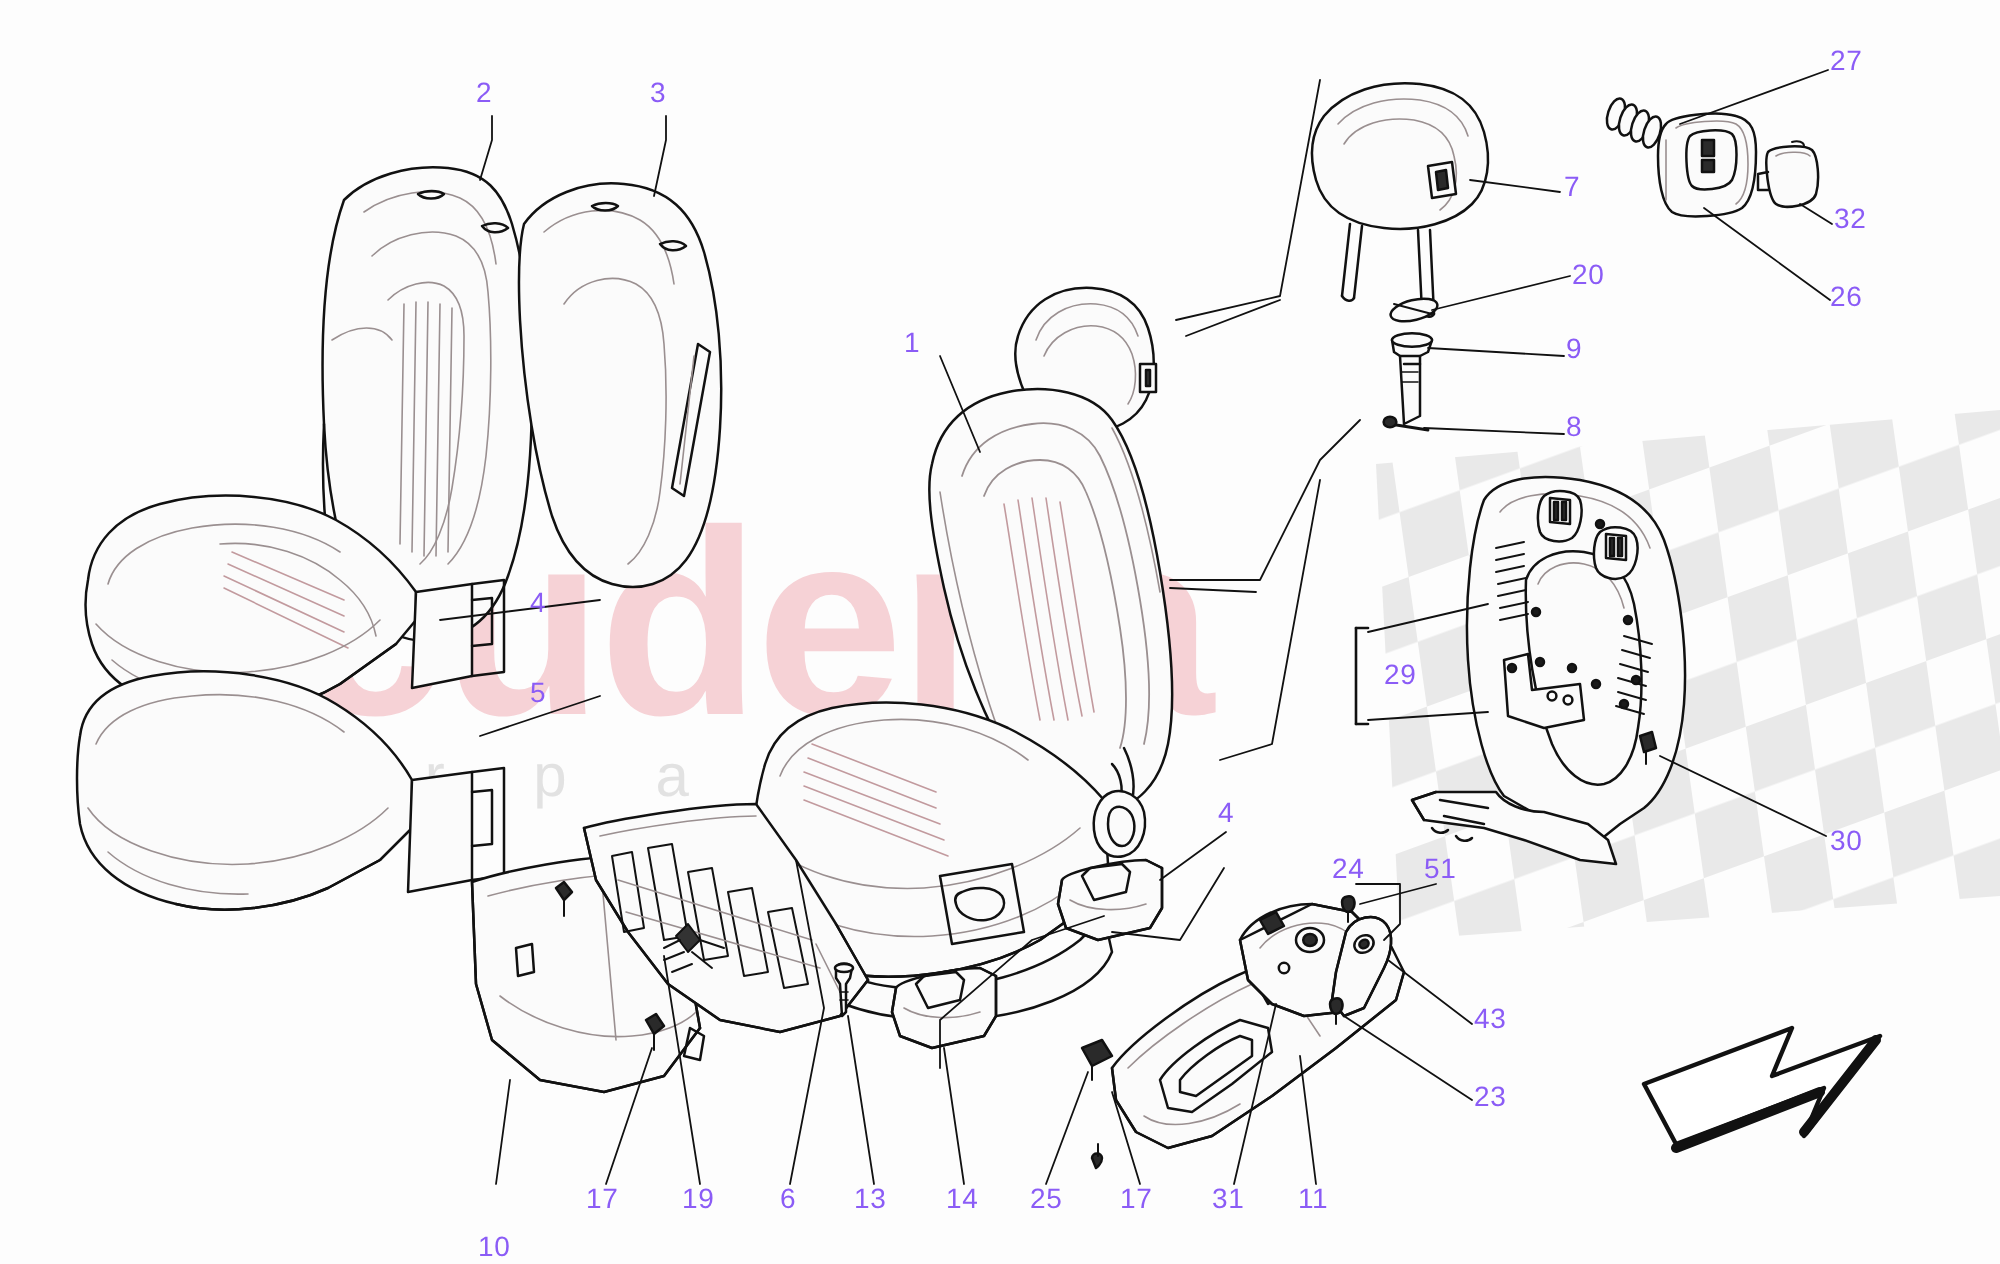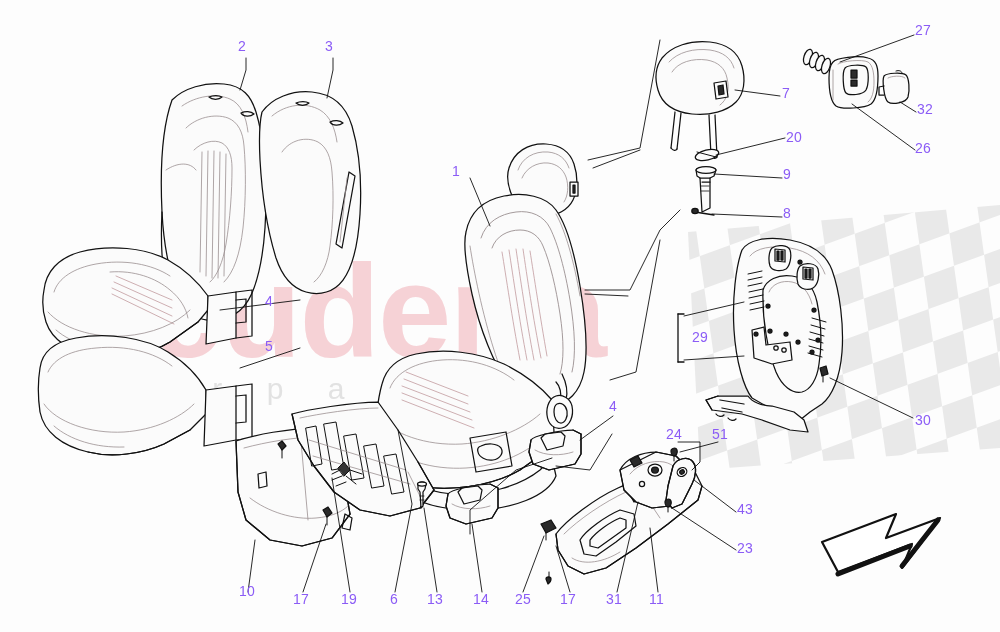--- a/index.html
+++ b/index.html
@@ -551,21 +551,21 @@
   <div class="callout" style="left:452px;top:164px;">1</div>
   <div class="callout" style="left:265px;top:294px;">4</div>
   <div class="callout" style="left:265px;top:339px;">5</div>
   <div class="callout" style="left:692px;top:330px;">29</div>
   <div class="callout" style="left:915px;top:413px;">30</div>
   <div class="callout" style="left:609px;top:399px;">4</div>
   <div class="callout" style="left:666px;top:427px;">24</div>
   <div class="callout" style="left:712px;top:427px;">51</div>
   <div class="callout" style="left:737px;top:502px;">43</div>
   <div class="callout" style="left:737px;top:541px;">23</div>
-  <div class="callout" style="left:239px;top:584px;">10</div>
+  <div class="callout" style="left:239px;top:616px;">10</div>
   <div class="callout" style="left:293px;top:592px;">17</div>
   <div class="callout" style="left:341px;top:592px;">19</div>
   <div class="callout" style="left:390px;top:592px;">6</div>
   <div class="callout" style="left:427px;top:592px;">13</div>
   <div class="callout" style="left:473px;top:592px;">14</div>
   <div class="callout" style="left:515px;top:592px;">25</div>
   <div class="callout" style="left:560px;top:592px;">17</div>
   <div class="callout" style="left:606px;top:592px;">31</div>
   <div class="callout" style="left:649px;top:592px;">11</div>
 

